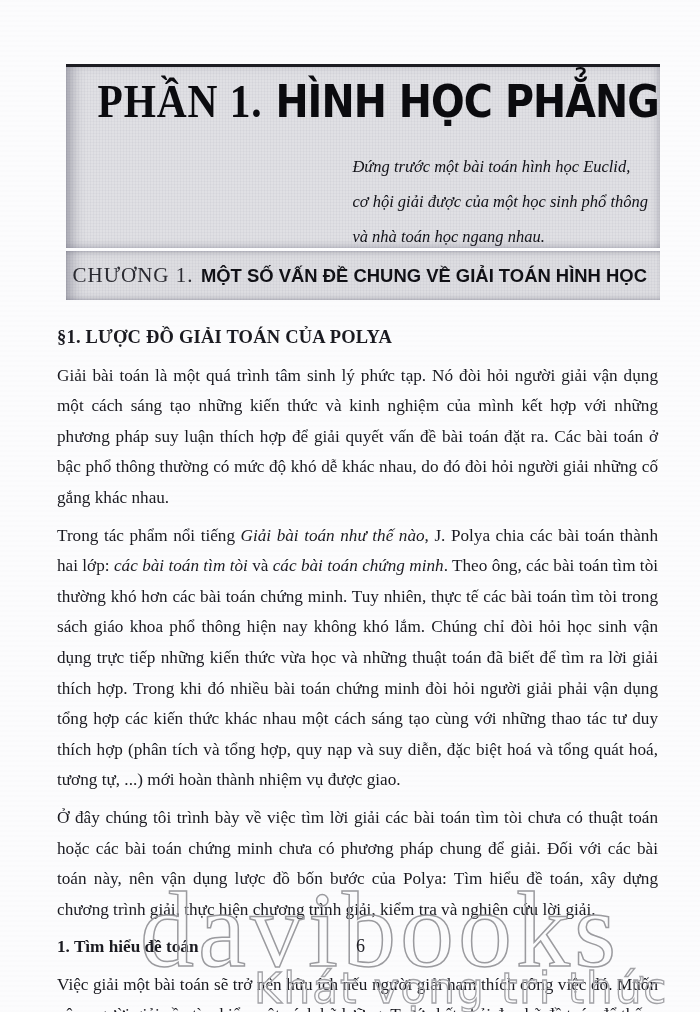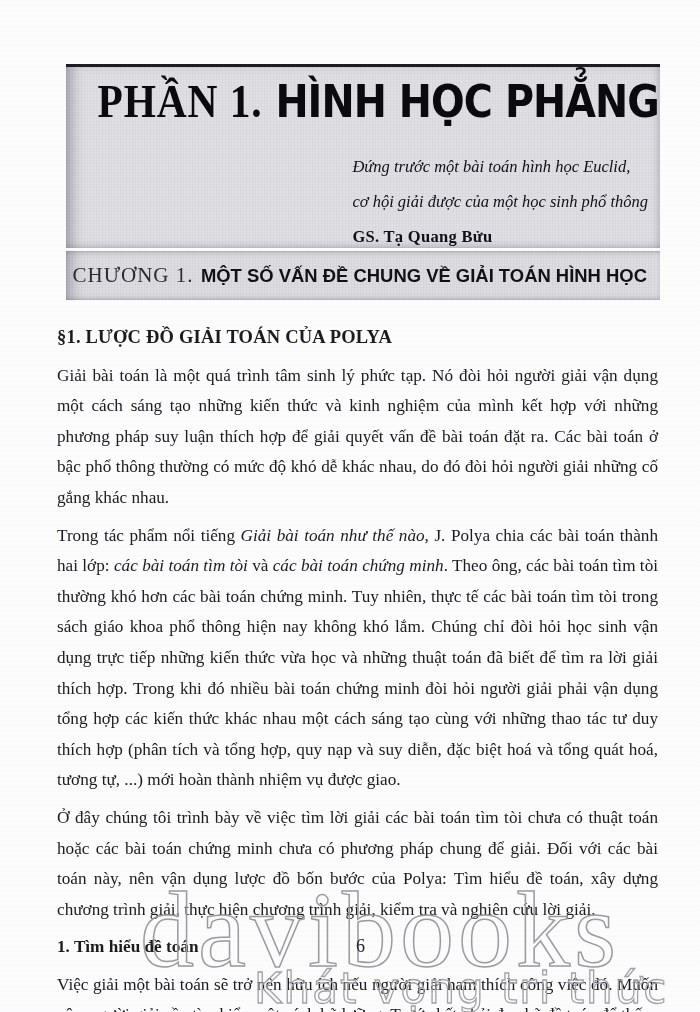--- a/index.html
+++ b/index.html
@@ -78,20 +78,21 @@
 
 <div class="page">
 
   <div class="part-banner">
     <div class="part-title">
       <span class="prefix">PHẦN 1.</span><span class="main"> HÌNH HỌC PHẲNG</span>
     </div>
     <div class="quote">
       <div>Đứng trước một bài toán hình học Euclid,</div>
       <div>cơ hội giải được của một học sinh phổ thông</div>
+      <div>và  nhà toán học ngang nhau.</div>
       <div class="author">GS. Tạ Quang Bửu</div>
     </div>
   </div>
 
   <div class="chapter-band">
     <span class="chapter-label">CHƯƠNG 1.</span>
     <span class="chapter-title">MỘT SỐ VẤN ĐỀ CHUNG VỀ GIẢI TOÁN HÌNH HỌC</span>
   </div>
 
   <div class="body-text">

